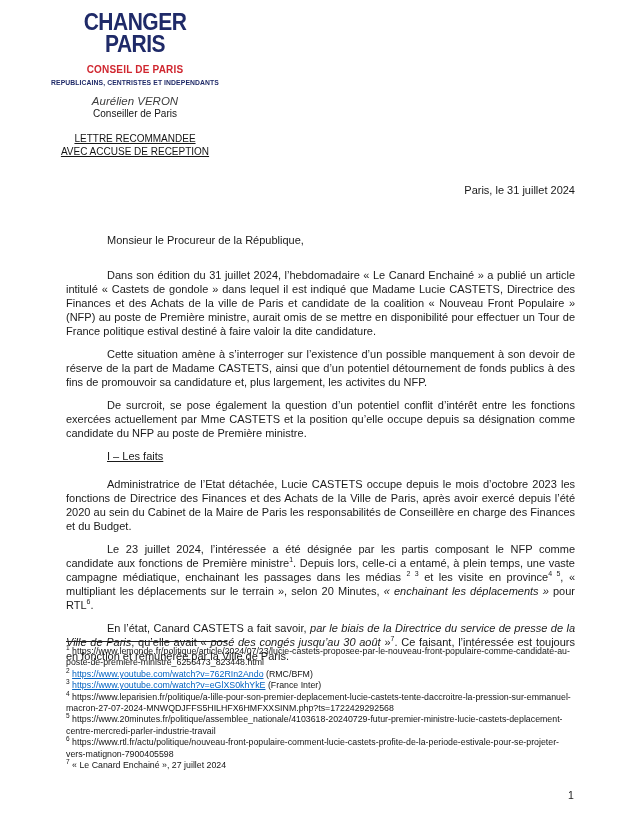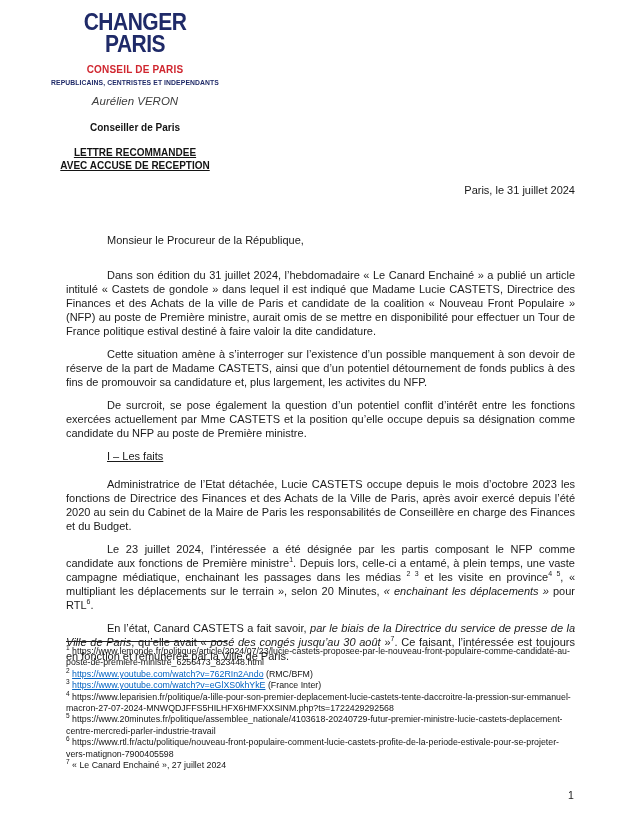--- a/index.html
+++ b/index.html
@@ -44,28 +44,28 @@
     letter-spacing: 0.1px;
     color: var(--navy, #1f2a68);
   }
   .author {
     margin-top: 9px;
     font-style: italic;
     font-size: 11.5px;
     color: #3d3d3d;
   }
   .author-title {
-    margin-top: 15px;
-    font-weight: bold;
+    margin-top: 1px;
+    font-weight: normal;
     font-size: 10px;
     color: #141414;
   }
   .mail-type {
     margin-top: 14px;
-    font-weight: bold;
+    font-weight: normal;
     font-size: 10px;
     line-height: 12.5px;
     text-decoration: underline;
     color: #141414;
   }
 
   
   .dateline {
     position: absolute;
     top: 184px;

